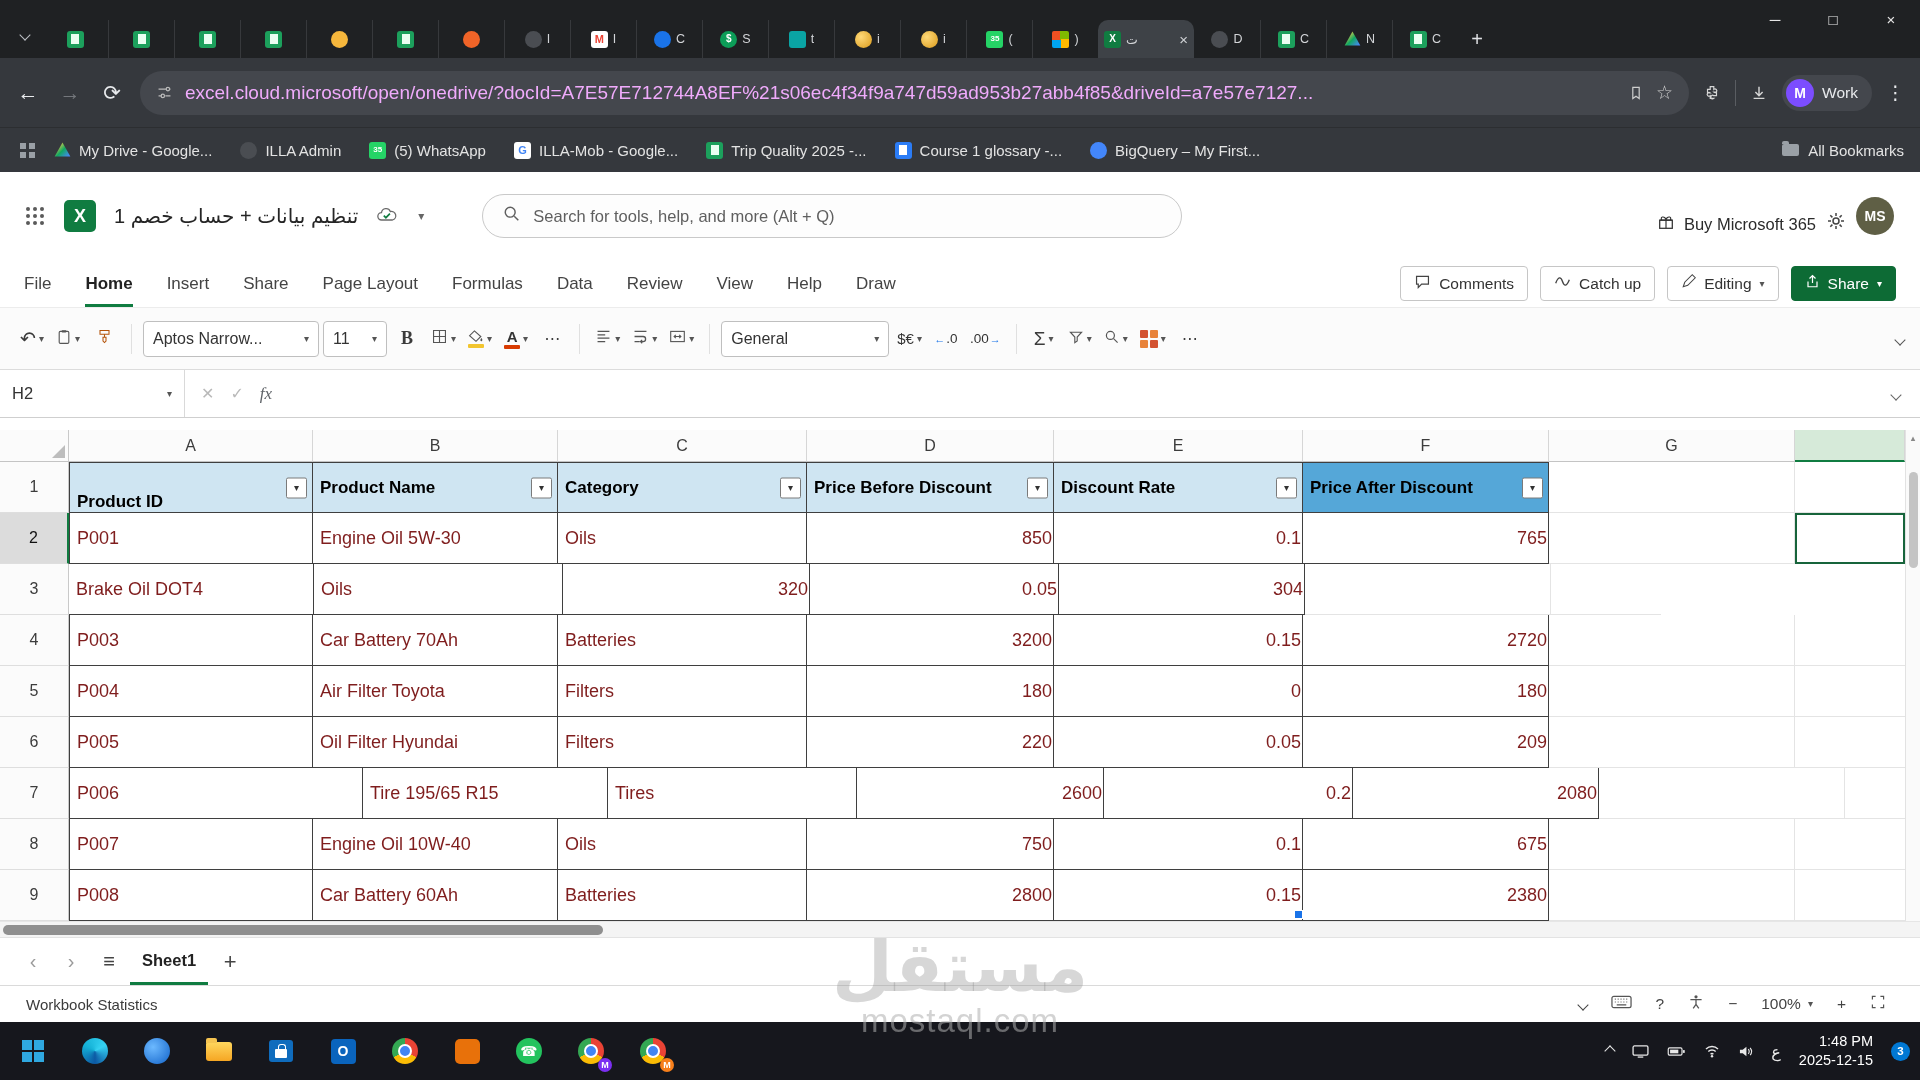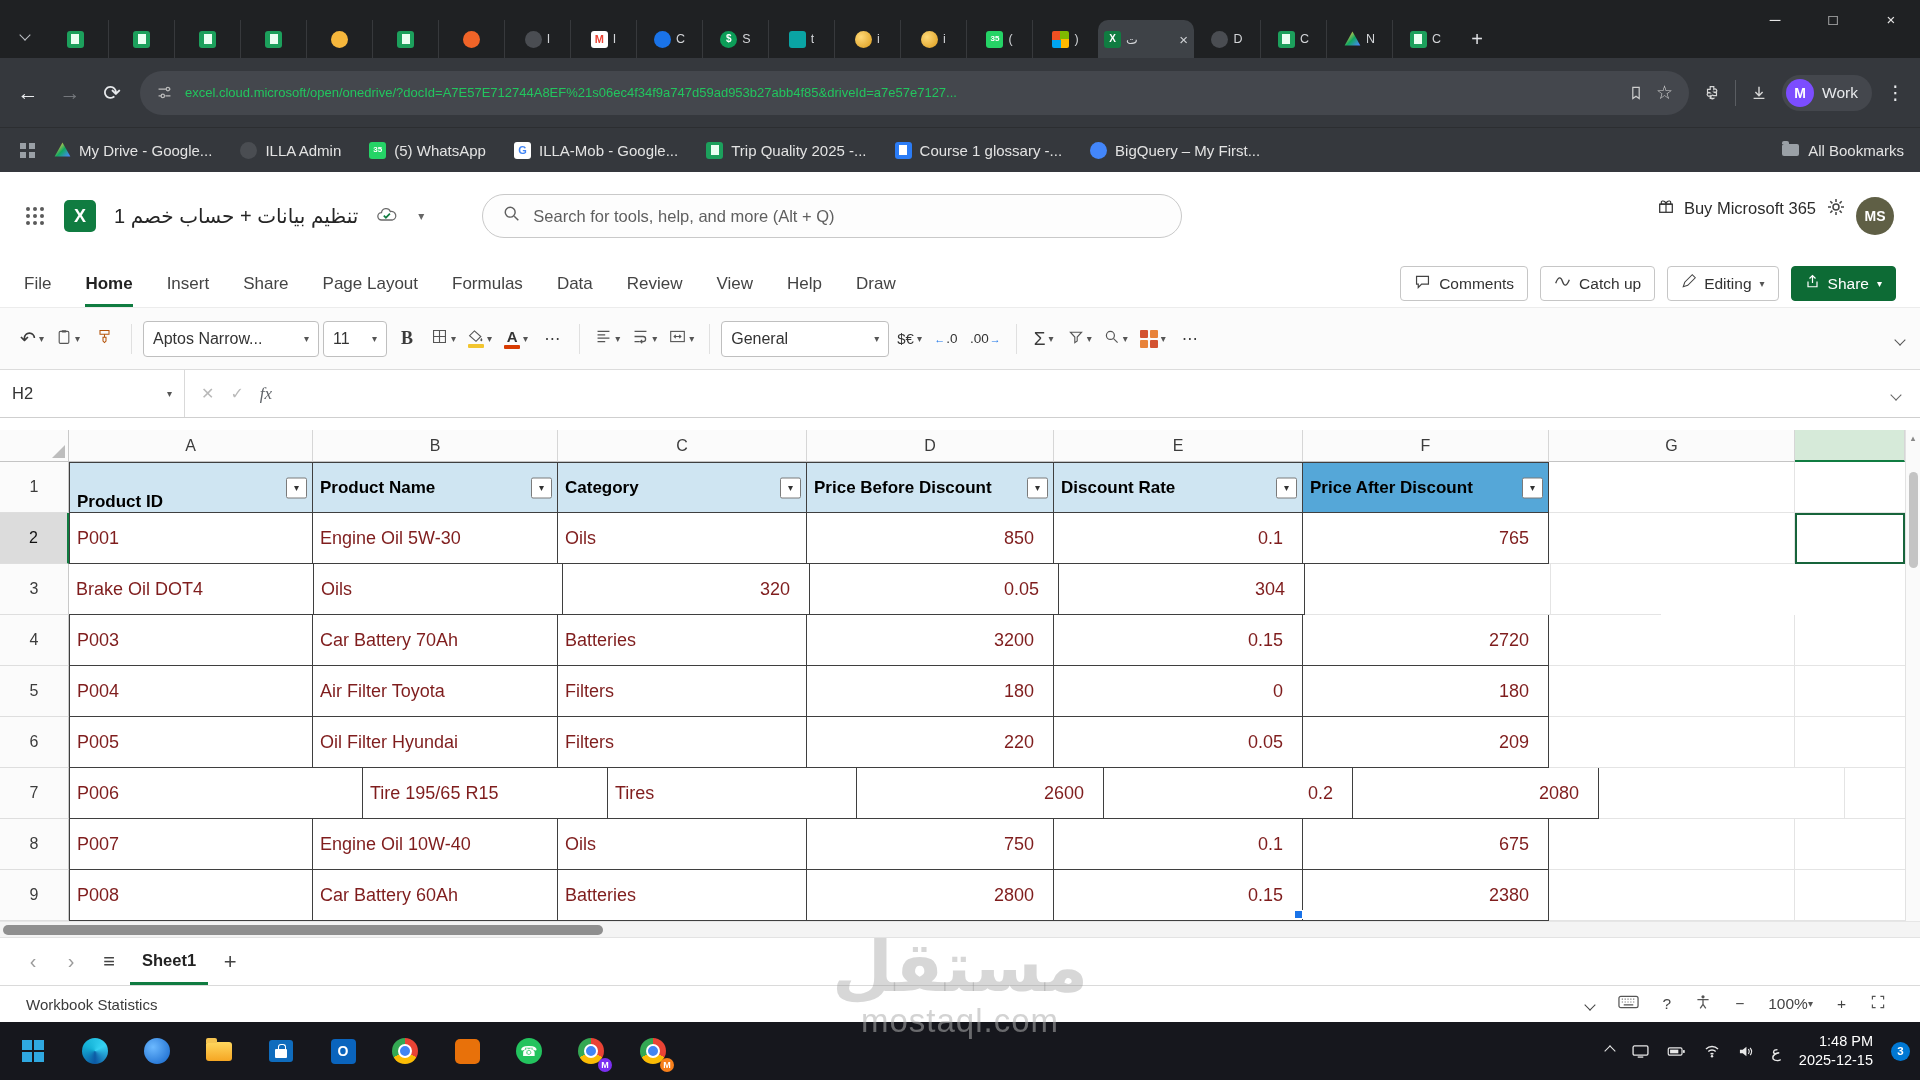--- a/index.html
+++ b/index.html
@@ -37,21 +37,21 @@
   .fv-excel{background:#107c41;font-size:10px}
   .fv-drive{background:linear-gradient(135deg,#ffcf48 15%,#11a861 50%,#4688f4 85%);clip-path:polygon(50% 6%,96% 88%,4% 88%);border-radius:0}
   .fv-google{background:#fff;color:#4285f4;font-size:11px}
   .fv-bigquery{background:#4386fa;border-radius:50%}
 
   
   .urlbar{height:69px;background:#35383d;display:flex;align-items:center;padding:0 14px;gap:14px}
   .navic{color:#e8eaed;font-size:21px;width:28px;text-align:center}
   .navic.dim{color:#74777c}
   .omnibox{flex:1;height:44px;background:#44474d;border-radius:22px;display:flex;align-items:center;padding:0 16px;gap:12px;min-width:0}
-  .urltext{color:#22c55e;font-size:13px;white-space:nowrap;overflow:hidden;flex:1}
+  .urltext{color:#f0abfc;font-size:19px;white-space:nowrap;overflow:hidden;flex:1}
   .obicon{color:#cfcfcf;flex:none;display:flex;align-items:center}
   .star{color:#cfcfcf;font-size:19px}
   .divider-v{width:1px;height:26px;background:#5a5d62}
   .profilechip{height:36px;background:#44474d;border-radius:18px;display:flex;align-items:center;gap:8px;padding:0 14px 0 4px}
   .pavatar{width:28px;height:28px;border-radius:50%;background:#7c4dff;color:#fff;font-size:14px;font-weight:700;display:flex;align-items:center;justify-content:center}
   .pname{color:#e8eaed;font-size:15.5px}
   .dots3{color:#e8eaed;font-size:19px;letter-spacing:1px}
 
   
   .bookmarksbar{height:45px;background:#35383d;display:flex;align-items:center;padding:0 16px;gap:14px;border-top:1px solid #2c2e31}
@@ -65,21 +65,21 @@
 
   
   .xlheader{height:88px;background:#fff;display:flex;align-items:center;padding:0 26px 0 20px;gap:18px}
   .waffle{width:4px;height:4px;border-radius:50%;background:#5a5a5a;box-shadow:7px 0 #5a5a5a,14px 0 #5a5a5a,0 7px #5a5a5a,7px 7px #5a5a5a,14px 7px #5a5a5a,0 14px #5a5a5a,7px 14px #5a5a5a,14px 14px #5a5a5a;margin:0 16px 14px 6px}
   .xllogo{width:32px;height:32px;background:#107c41;border-radius:5px;color:#fff;font-weight:700;font-size:18px;display:flex;align-items:center;justify-content:center;flex:none}
   .doctitle{font-size:20px;color:#252525;white-space:nowrap}
   .titlechev{color:#666;font-size:12px;margin-left:2px}
   .xlsearch{width:700px;height:44px;border:1px solid #c9c9c9;border-radius:22px;background:#fdfdfd;display:flex;align-items:center;gap:12px;padding:0 20px;margin-left:40px}
   .xlsearch input{border:none;outline:none;background:transparent;font-size:16.5px;color:#333;width:100%;font-family:inherit}
   .xlsearch input::placeholder{color:#5f5f5f}
-  .xlh-right{margin-left:auto;display:flex;align-items:flex-start;gap:10px}
+  .xlh-right{margin-left:auto;display:flex;align-items:flex-end;gap:10px}
   .buy{display:flex;align-items:center;gap:9px;font-size:16.5px;color:#2b2b2b;white-space:nowrap}
   .msavatar{width:38px;height:38px;border-radius:50%;background:#5f5f45;color:#fff;font-size:14px;font-weight:700;display:flex;align-items:center;justify-content:center}
 
   
   .menubar{height:48px;background:#fff;display:flex;align-items:center;padding:0 24px;border-bottom:1px solid #ececec}
   #menu-tabs{display:flex;align-items:stretch;gap:34px;height:100%}
   .mtab{display:flex;align-items:center;font-size:17px;color:#444;border-bottom:3px solid transparent;padding-top:3px}
   .mtab.active{color:#222;font-weight:700;border-bottom-color:#107c41}
   .menu-right{margin-left:auto;display:flex;align-items:center;gap:12px}
   .mbtn{height:35px;border:1px solid #c6c6c6;border-radius:4px;background:#fff;display:flex;align-items:center;gap:8px;padding:0 13px;font-size:15.5px;color:#333;white-space:nowrap}
@@ -130,21 +130,21 @@
   .gut.selgut{background:#dcdcdc;border-right:2px solid #107c41;color:#111}
   .hcell{position:relative;display:flex;align-items:center;background:#cfe5f2;border-top:1px solid #3f3f3f;border-right:1px solid #3f3f3f;border-bottom:1px solid #3f3f3f;padding-left:7px}
   .hcell.first,.hcell:nth-child(2){border-left:1px solid #3f3f3f}
   .hcell.fsel{background:#55a7d8}
   .htxt{font-size:17px;font-weight:700;color:#000;white-space:nowrap;overflow:hidden}
   .filterbtn{position:absolute;right:5px;top:50%;transform:translateY(-50%);width:21px;height:21px;background:#fff;border:1px solid #7a7a7a;border-radius:2px;display:flex;align-items:center;justify-content:center}
   .fch{font-size:10px;color:#333;line-height:1}
   .dcell{display:flex;align-items:center;font-size:18px;color:#7f1d1d;border-right:1px solid #3f3f3f;border-bottom:1px solid #3f3f3f;white-space:nowrap;overflow:hidden}
   .dcell.first{border-left:1px solid #3f3f3f}
   .dcell.txt{padding-left:7px}
-  .dcell.num{justify-content:flex-end;padding-right:19px}
+  .dcell.num{justify-content:flex-end;padding-right:1px}
   .filler{border-bottom:1px solid #e4e4e4}
   .filler.gr{border-right:1px solid #e4e4e4}
   .selring{position:absolute;left:1795px;top:95px;width:110px;height:51px;border:2px solid #17643b;z-index:5}
   .fillhandle{position:absolute;left:1294px;top:492px;width:9px;height:9px;background:#1a73e8;border:1px solid #fff;z-index:6}
   .vscroll{position:absolute;right:0;top:12px;bottom:0;width:15px;background:#fafafa;border-left:1px solid #e2e2e2;display:flex;flex-direction:column;align-items:center}
   .varrow{font-size:9px;color:#888;margin-top:3px}
   .vthumb{position:absolute;top:42px;left:3px;width:9px;height:96px;background:#c4c4c4;border-radius:5px}
 
   
   .hscrollband{position:relative;height:16px;background:#f4f4f4;border-top:1px solid #e6e6e6}
@@ -154,21 +154,21 @@
   .sheetbar{height:48px;background:#fff;border-top:1px solid #e3e3e3;display:flex;align-items:stretch;padding-left:16px;gap:4px}
   .sbic{display:flex;align-items:center;justify-content:center;width:34px;color:#9a9a9a;font-size:20px}
   .sbic.dark{color:#444}
   .sheettab{display:flex;align-items:center;padding:0 12px;font-size:16.5px;font-weight:700;color:#222;border-bottom:3px solid #107c41}
   .addsheet{display:flex;align-items:center;justify-content:center;width:36px;color:#444;font-size:22px}
 
   
   .statusbar{height:37px;background:#fff;border-top:1px solid #dadada;display:flex;align-items:center;padding:0 34px 0 26px}
   .wbstats{font-size:15px;color:#3b3b3b}
   .sbright{margin-left:auto;display:flex;align-items:center;gap:24px;color:#444;font-size:15.5px}
-  .zoomsel{display:flex;align-items:center;}
+  .zoomsel{display:flex;align-items:center;gap:7px}
 
   
   .taskbar{height:58px;background:#16171d;display:flex;align-items:center;padding:0 10px;gap:6px}
   #taskbar-apps{display:flex;align-items:center;gap:16px}
   .app{position:relative;width:46px;height:46px;display:flex;align-items:center;justify-content:center;border-radius:6px}
   .aic{display:flex;align-items:center;justify-content:center}
   .winlogo{width:10px;height:10px;background:#2fa8e0;box-shadow:12px 0 #2fa8e0,0 12px #2fa8e0,12px 12px #2fa8e0;transform:translate(-6px,-6px)}
   .ic-edge{width:26px;height:26px;border-radius:50%;background:conic-gradient(from 180deg,#0c59a4,#14b1d6,#35d2f2,#0c59a4)}
   .ic-browser{width:26px;height:26px;border-radius:50%;background:radial-gradient(circle at 35% 35%,#6cb9ff,#1263c9)}
   .ic-file-explorer{width:26px;height:19px;background:linear-gradient(#ffd75e,#f5a623);border-radius:2px 3px 3px 3px;position:relative}

